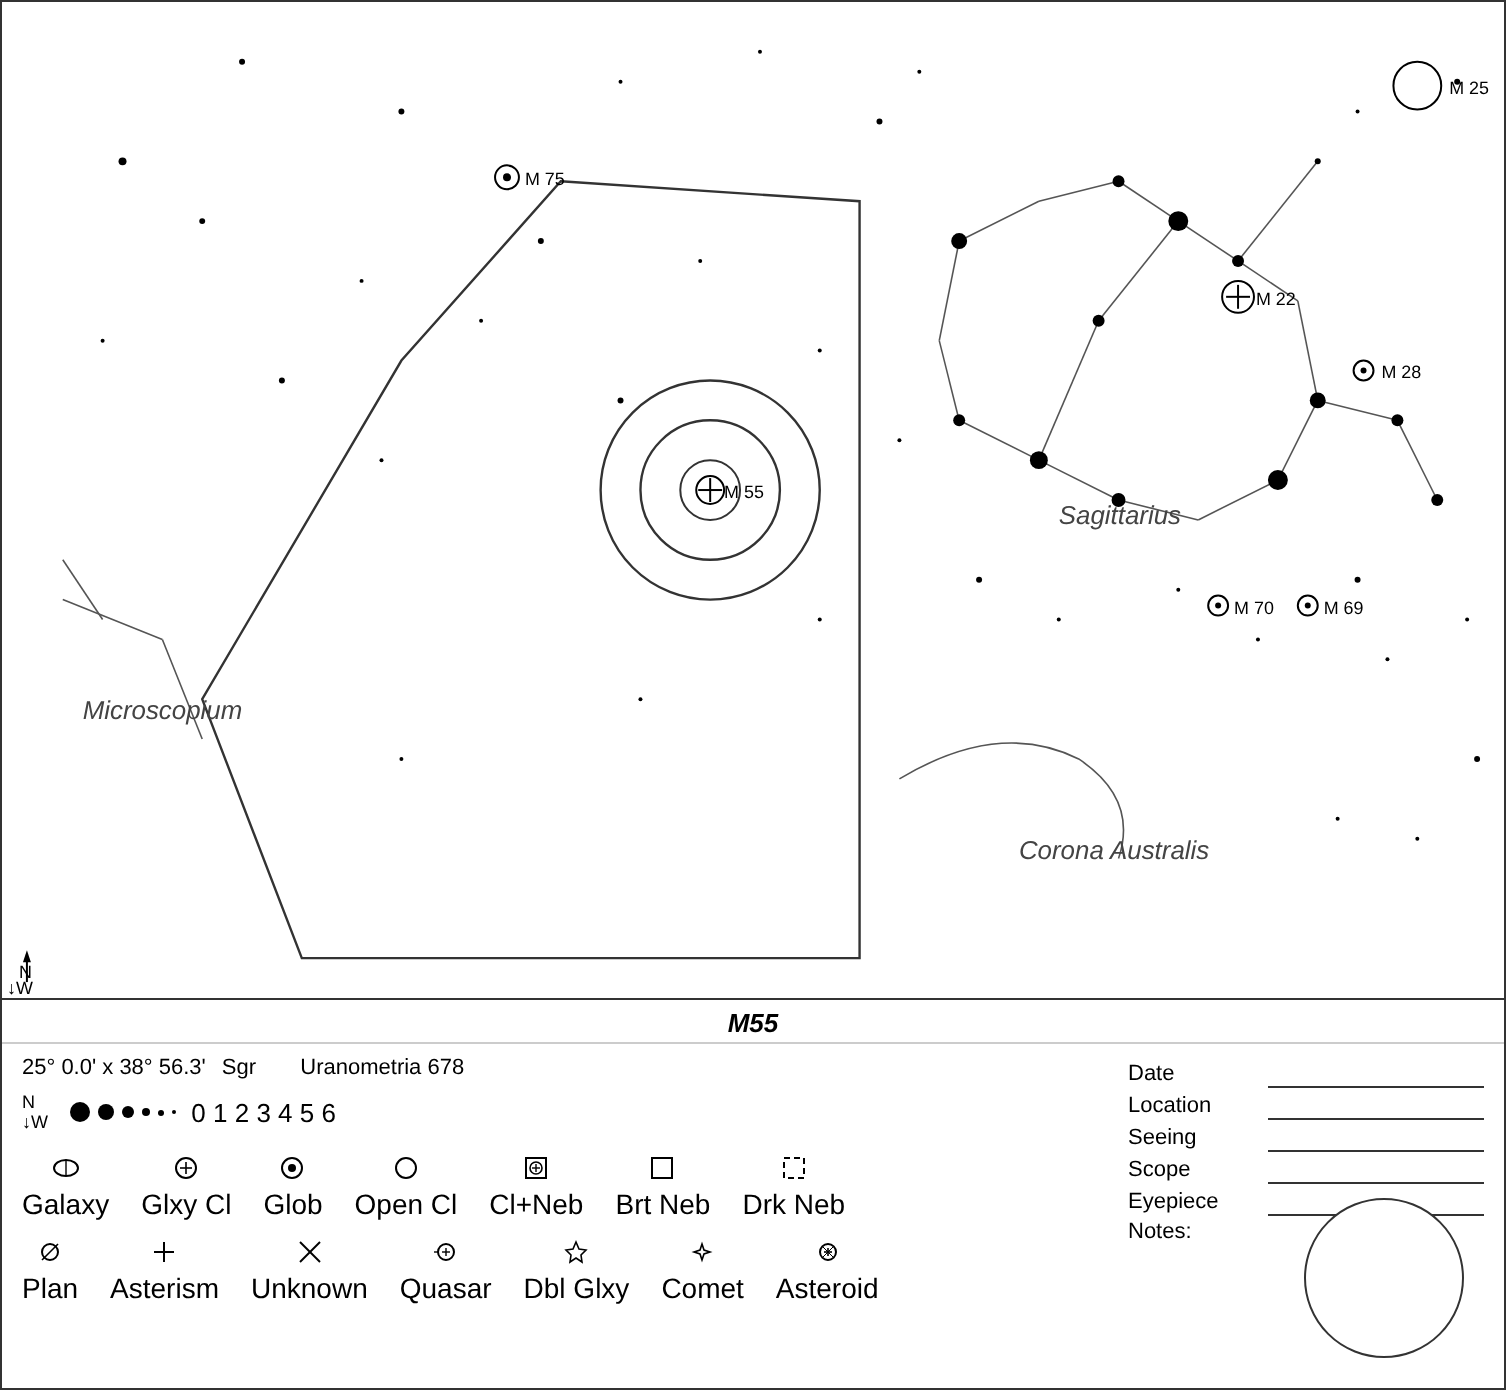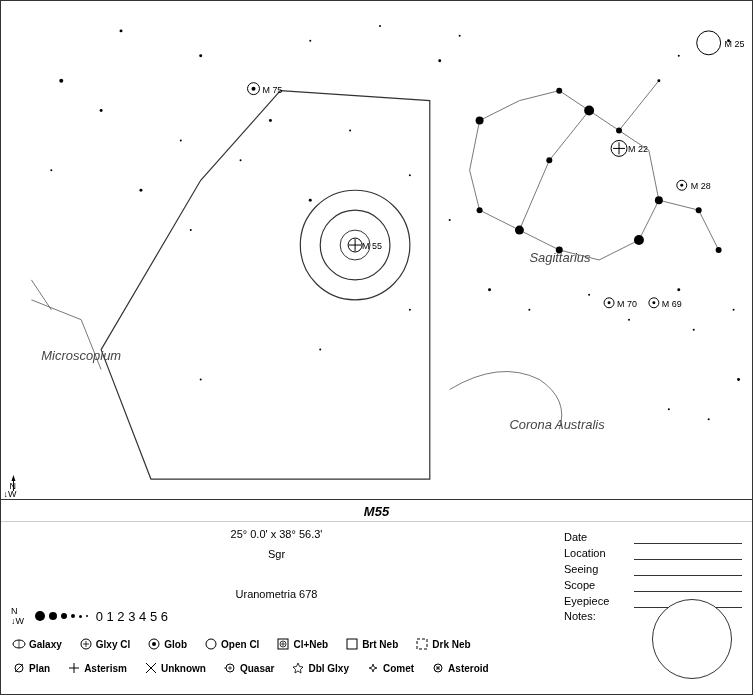--- a/index.html
+++ b/index.html
@@ -59,46 +59,44 @@
       display: flex;
       flex-direction: column;
       gap: 4px;
     }
 
     #coords-line {
       font-size: 11px;
       display: flex;
       gap: 8px;
       align-items: center;
-      flex-direction: column;
     }
 
     #legend-line {
       display: flex;
       align-items: center;
       gap: 4px;
       font-size: 11px;
       margin-top: 2px;
     }
 
     #symbols-row {
       display: flex;
       gap: 16px;
       margin-top: 6px;
       font-size: 10px;
       align-items: flex-start;
     }
 
     .symbol-item {
       display: flex;
-      flex-direction: row;
+      flex-direction: column;
       align-items: center;
       gap: 2px;
-      font-size: 10px;
-      font-weight: bold;
+      font-size: 14px;
     }
 
     .symbol-icon {
       width: 16px;
       height: 16px;
       display: flex;
       align-items: center;
       justify-content: center;
       font-size: 13px;
     }

